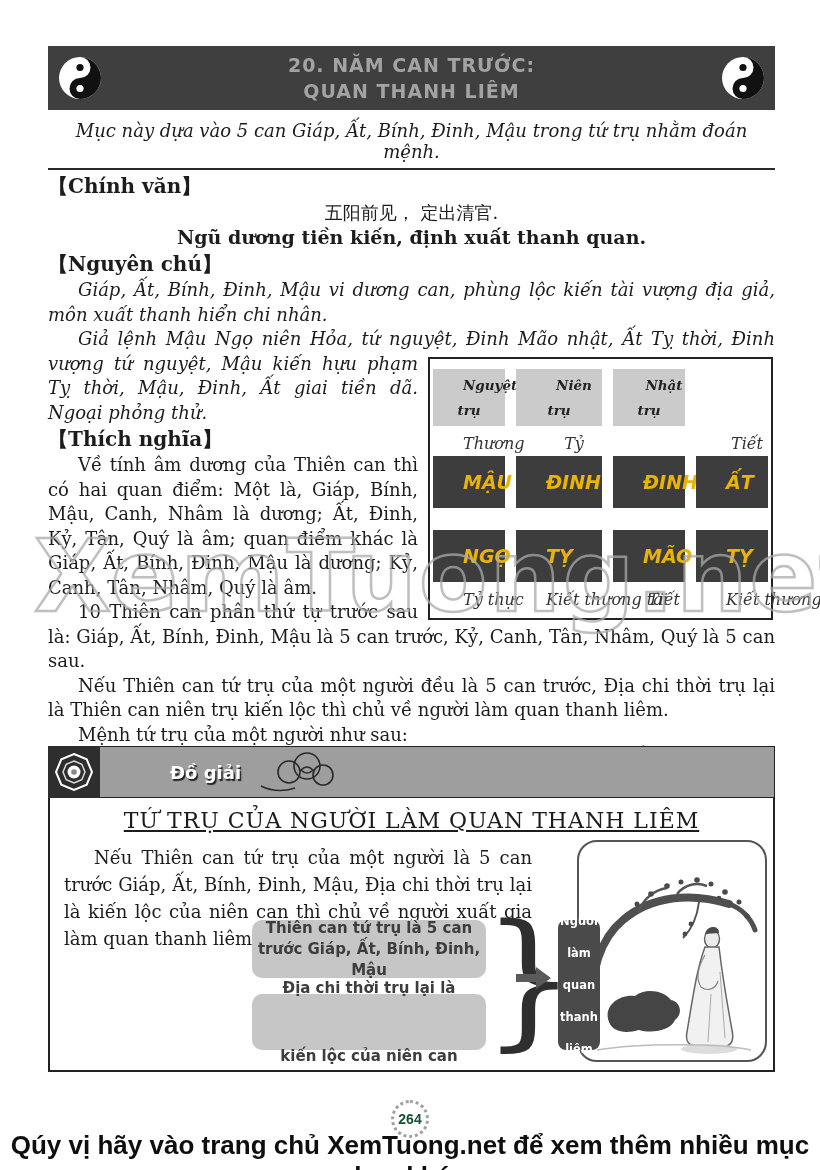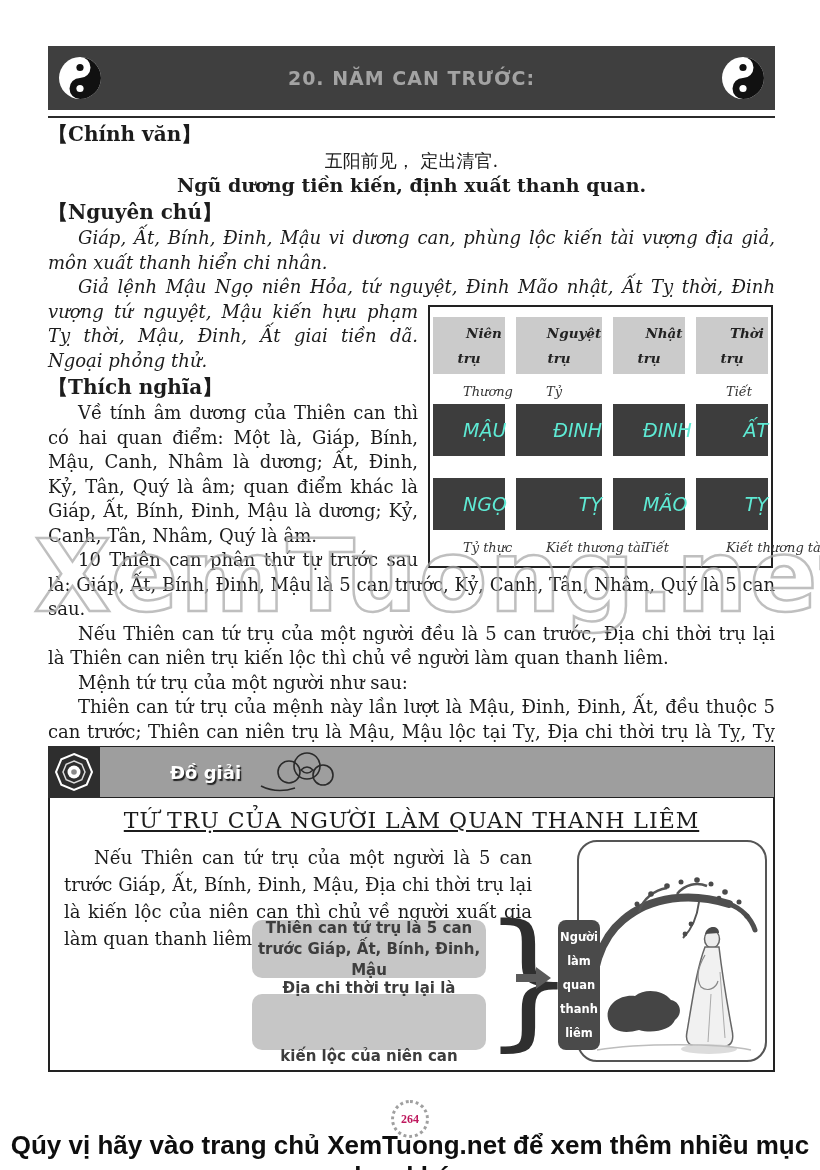--- a/index.html
+++ b/index.html
@@ -37,24 +37,24 @@
   }
   .pillar-table {
     margin-top:30px; width:345px; box-sizing:border-box;
     border:2px solid #222; background:#fff; padding:10px 10px 6px 10px;
   }
   .prow { display:grid; grid-template-columns:72px 86px 72px 72px; column-gap:11px; justify-content:center; }
   .pcell-head {
     background:#cbcbcb; color:#222; font-weight:bold; font-size:13.5px;
     text-align:center; padding:4px 0; font-family:"DejaVu Serif", serif;
   }
-  .pcell-note { font-style:italic; font-size:13px; height:24px; line-height:24px; white-space:nowrap; color:#333; }
+  .pcell-note { font-style:italic; font-size:16px; text-align:center; height:24px; line-height:24px; white-space:nowrap; color:#333; }
   .pcell-dark {
-    background:#3d3d3d; color:#5eead4; font-family:"DejaVu Sans", sans-serif;
-    font-weight:normal; font-size:19px; text-align:right; height:52px; line-height:52px;
+    background:#3d3d3d; color:#eab308; font-family:"DejaVu Sans", sans-serif;
+    font-weight:bold; font-size:19px; text-align:left; height:52px; line-height:52px;
   }
   .prow.gap { margin-top:22px; }
   .prow.mt6 { margin-top:6px; }
 
   
   .watermark {
     position:absolute; left:34px; top:518px; width:780px; z-index:40;
     font-family:"DejaVu Sans", sans-serif; font-weight:bold; font-size:100px;
     letter-spacing:2px; color:transparent; -webkit-text-stroke:2.5px rgba(170,170,170,0.75);
     pointer-events:none; white-space:nowrap;
@@ -77,33 +77,33 @@
     position:absolute; left:202px; width:234px; background:#c6c6c6; border-radius:10px;
     display:flex; flex-direction:column; align-items:center; justify-content:center;
     font-family:"DejaVu Sans", sans-serif; font-weight:bold; font-size:15px; color:#3d3d3d; line-height:21px; text-align:center;
   }
   .gbox.b1 { top:122px; height:58px; }
   .gbox.b2 { top:196px; height:56px;gap:47px; }
   .brace { position:absolute; left:432px; top:112px; height:140px; font-size:148px; line-height:138px; color:#2f2f2f; font-family:"DejaVu Serif", serif; }
   .arrow { position:absolute; left:466px; top:168px; }
   .result-box {
     position:absolute; left:508px; top:122px; width:42px; height:130px; background:#4a4a4a; border-radius:8px;
-    display:flex; flex-direction:column; align-items:center; justify-content:center; z-index:3;
+    display:flex; flex-direction:column; align-items:center; justify-content:center; z-index:3;gap:8px;
   }
   .result-box span { color:#fff; font-family:"DejaVu Sans", sans-serif; font-weight:bold; font-size:11.5px; line-height:24px; }
   .illus-frame {
     position:absolute; left:527px; top:42px; width:186px; height:218px;
     border:2px solid #555; border-radius:20px; overflow:hidden; background:#fff;
   }
 
   
   .page-badge {
     position:absolute; left:391px; top:1100px; width:38px; height:38px; border-radius:50%;
     border:3px dotted #a0a0a0; box-sizing:border-box; background:#fff;
-    text-align:center; line-height:32px; font-family:Liberation Serif, serif; font-weight:bold; font-size:12px; color:#be185d;
+    text-align:center; line-height:32px; font-family:Liberation Sans, sans-serif; font-weight:bold; font-size:14px; color:#14532d;
     z-index:6;
   }
   .footer-note {
     position:absolute; left:0; top:1130px; width:820px; text-align:center;
     font-family:"Liberation Sans", sans-serif; font-weight:600; font-size:26px; color:#0e0e0e;
   }
 </style>
 </head>
 <body>
 
@@ -111,47 +111,48 @@
 
   <div class="header-bar">
     <svg class="yinyang left" viewBox="0 0 44 44">
       <circle cx="22" cy="22" r="21" fill="#ffffff"></circle>
       <path d="M22,1 a21,21 0 0 1 0,42 a10.5,10.5 0 0 1 0,-21 a10.5,10.5 0 0 0 0,-21 Z" fill="#111"></path>
       <circle cx="22" cy="11.5" r="3.6" fill="#111"></circle>
       <circle cx="22" cy="32.5" r="3.6" fill="#fff"></circle>
     </svg>
     <div class="header-title">
       <div class="l1">20. NĂM CAN TRƯỚC:</div>
+      <div class="l2">QUAN THANH LIÊM</div>
     </div>
     <svg class="yinyang right" viewBox="0 0 44 44">
       <circle cx="22" cy="22" r="21" fill="#ffffff"></circle>
       <path d="M22,1 a21,21 0 0 1 0,42 a10.5,10.5 0 0 1 0,-21 a10.5,10.5 0 0 0 0,-21 Z" fill="#111"></path>
       <circle cx="22" cy="11.5" r="3.6" fill="#111"></circle>
       <circle cx="22" cy="32.5" r="3.6" fill="#fff"></circle>
     </svg>
   </div>
 
   <div class="content">
+    <div class="intro">Mục này dựa vào 5 can Giáp, Ất, Bính, Đinh, Mậu trong tứ trụ nhằm đoán mệnh.</div>
     <hr class="rule">
 
     <div class="sec-head">【Chính văn】</div>
     <div class="center-line">五阳前见， 定出清官.</div>
     <div class="center-line bold">Ngũ dương tiền kiến, định xuất thanh quan.</div>
 
     <div class="sec-head">【Nguyên chú】</div>
     <p class="body italic">Giáp, Ất, Bính, Đinh, Mậu vi dương can, phùng lộc kiến tài vượng địa giả, môn xuất thanh hiển chi nhân.</p>
 
     <p class="body italic">
       <span class="pillar-float">
         <span class="pillar-table" style="display:block;">
           <span class="prow" style="display:grid;">
+            <span class="pcell-head">Nguyệt trụ</span>
             <span class="pcell-head">Niên trụ</span>
-            <span class="pcell-head">Nguyệt trụ</span>
             <span class="pcell-head">Nhật trụ</span>
-            <span class="pcell-head">Thời trụ</span>
           </span>
           <span class="prow mt6" style="display:grid;">
             <span class="pcell-note">Thương</span>
             <span class="pcell-note">Tỷ</span>
             <span class="pcell-note"></span>
             <span class="pcell-note">Tiết</span>
           </span>
           <span class="prow" style="display:grid;">
             <span class="pcell-dark">MẬU</span>
             <span class="pcell-dark">ĐINH</span>

